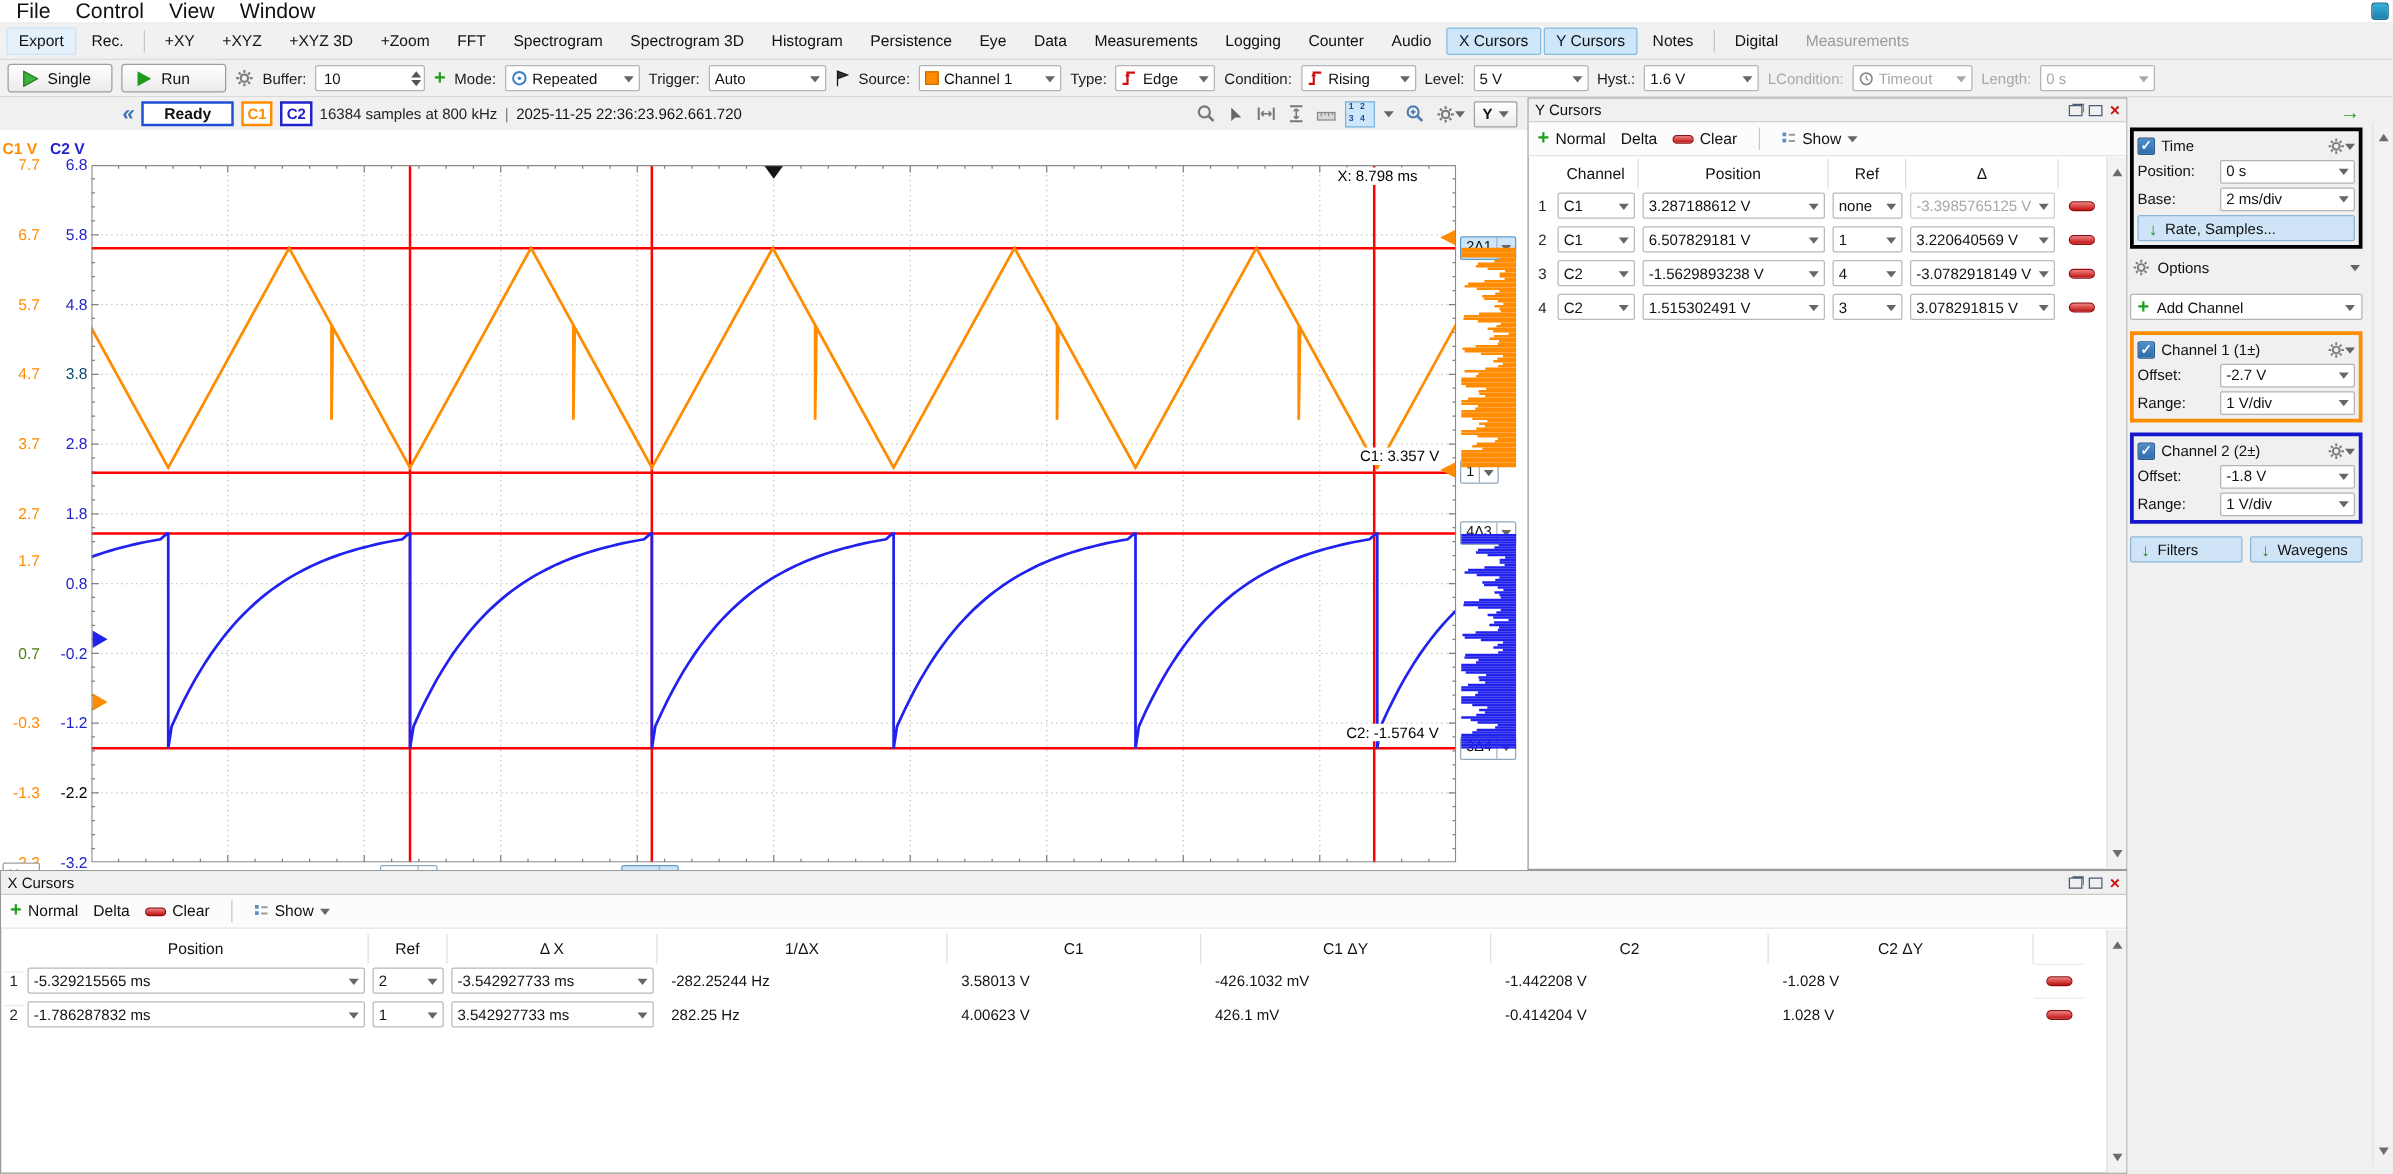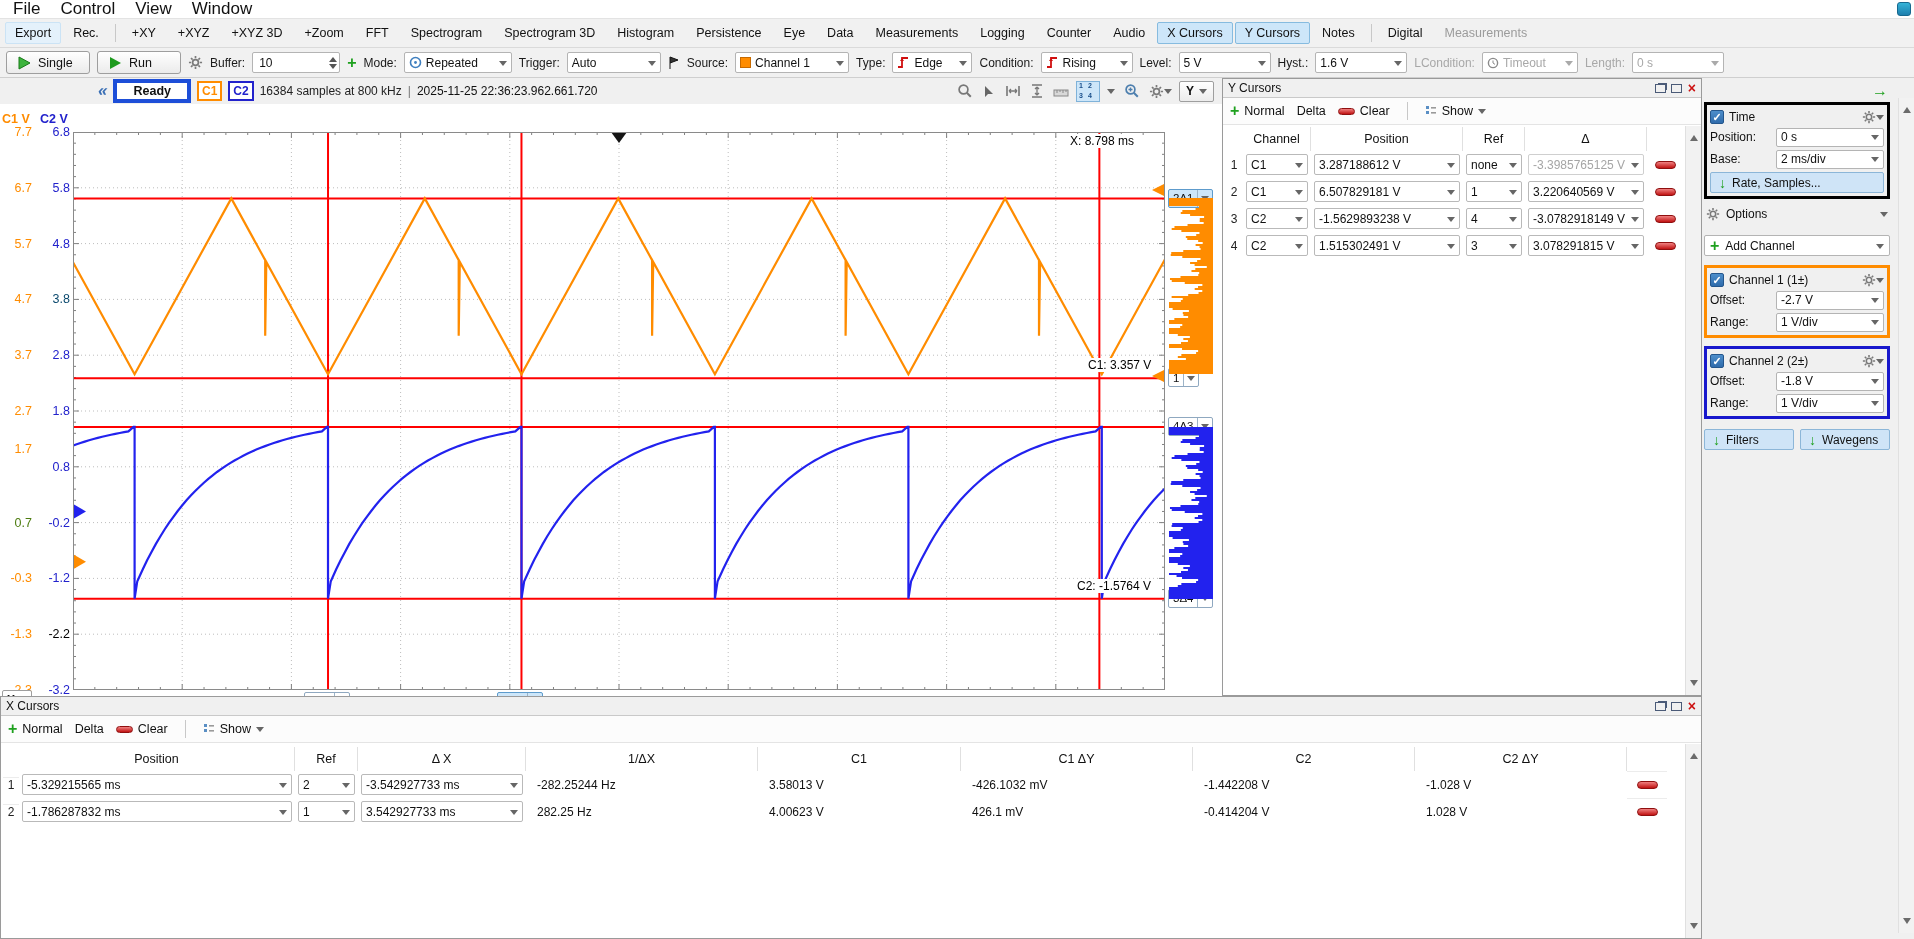--- a/index.html
+++ b/index.html
@@ -24,21 +24,21 @@
   .chev{width:0;height:0;border:4px solid transparent;border-top:5px solid #666;margin-top:5px;margin-left:auto;}
   .dd.disabled .chev{border-top-color:#aaa;}
   .spin{display:inline-flex;align-items:center;height:21px;background:#fff;border:1px solid #b4b4b4;border-radius:2px;padding:0 2px 0 6px;}
   .spin .arrows{display:flex;flex-direction:column;margin-left:auto;gap:2px;padding-left:6px;}
   .tri-up{width:0;height:0;border:4px solid transparent;border-bottom:5px solid #555;}
   .tri-dn{width:0;height:0;border:4px solid transparent;border-top:5px solid #555;}
   
   #scopewrap{position:absolute;left:0;top:78px;width:1222px;height:618px;background:#ffffff;}
   #scopestatus{position:absolute;left:0;top:0;width:1222px;height:26px;background:#f0f0f0;display:flex;align-items:center;gap:6px;padding-left:98px;}
   #back-arrow{color:#3a6fb5;font-weight:bold;font-size:17px;line-height:14px;transform:skewX(-12deg);}
-  #ready-box{border:4px solid #1d4ed8;background:#fff;font-weight:bold;padding:1px 16px;font-size:12.5px;}
+  #ready-box{border:2px solid #1d4ed8;background:#fff;font-weight:bold;padding:1px 16px;font-size:12.5px;}
   .chbadge{border:2px solid;background:#fff;font-weight:bold;font-size:12px;padding:1px 3px;}
   #status-text{color:#222;}
   #plot-icons{position:absolute;right:8px;top:2px;display:flex;align-items:center;gap:5px;height:22px;}
   .mini-btn{height:20px;display:inline-flex;align-items:center;justify-content:center;padding:0 2px;border-radius:2px;}
   .quad{border:1px solid #7fb2d9;background:#cde6f9;width:24px;height:21px;display:flex;flex-wrap:wrap;align-items:center;justify-content:center;font-size:7px;color:#1a4f8a;font-weight:bold;line-height:8px;}
   .ybtn{border:1px solid #9e9e9e;background:linear-gradient(#fff,#ececec);border-radius:2px;height:21px;display:inline-flex;align-items:center;gap:5px;padding:0 6px;font-weight:bold;}
   
   #plotsvg{position:absolute;left:73px;top:28px;background:#fff;}
   .axis-lab{position:absolute;width:32px;text-align:right;font-size:12.5px;}
   .axis-head{position:absolute;font-size:12.5px;font-weight:bold;}

